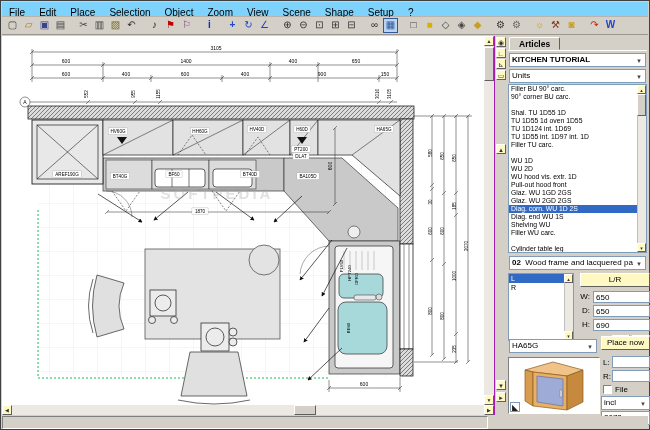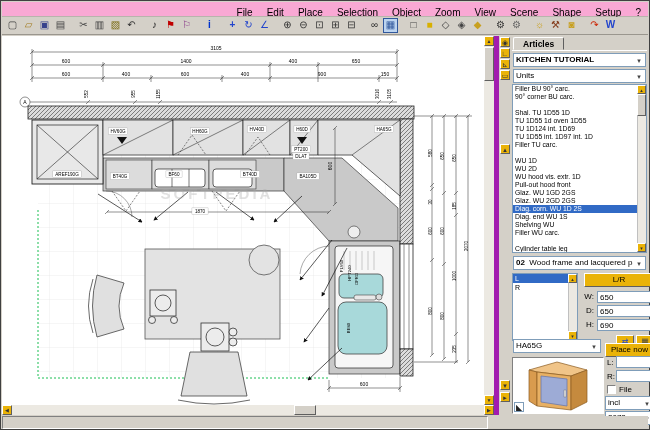--- a/index.html
+++ b/index.html
@@ -1,26 +1,26 @@
 <!DOCTYPE html>
 <html><head>
 <meta charset="utf-8">
 <style>
   * { margin:0; padding:0; box-sizing:border-box; }
   html,body { width:650px; height:430px; overflow:hidden; background:#808080;
     font-family:"Liberation Sans", sans-serif; }
   .win { position:absolute; left:0; top:0; width:650px; height:430px;
     background:#d4d0c8; border:1px solid #404040; }
-  .raised { border:1px solid; border-color:#ffffff #5f5f5f #5f5f5f #ffffff; background:#eab308; }
+  .raised { border:1px solid; border-color:#ffffff #5f5f5f #5f5f5f #ffffff; background:#fef9c3; }
   .sunken { border:1px solid; border-color:#808080 #ffffff #ffffff #808080; }
   .fieldb { border:1px solid #7f9db9; background:#fff; }
 
   
   .menubar { position:absolute; left:1px; top:1px; right:1px; height:15px;
-    background:#f9a8d4; border-bottom:1px solid #b8b4ac; white-space:nowrap;text-align:right; }
+    background:#7dd3fc; border-bottom:1px solid #b8b4ac; white-space:nowrap; }
   .mi { display:inline-block; padding:0 7px; font-size:10px; line-height:15px; color:#000; cursor:default; }
 
   
   .toolbar { position:absolute; left:1px; top:16px; right:1px; height:18px;
     background:#d4d0c8; border-bottom:1px solid #9a968e; white-space:nowrap; padding-left:2px; }
   .tb { display:inline-block; width:15px; height:15px; margin-top:1px; margin-left:1px;
     font-size:10px; line-height:14px; text-align:center; vertical-align:top; cursor:default; }
   .tb.sep { margin-left:8px; }
   .tb.sel { background:#bcd4f0; border:1px solid #31589c; line-height:12px; }
 
@@ -30,21 +30,21 @@
   .canvas svg { position:absolute; left:0; top:0; }
 
   
   .vscroll { position:absolute; left:483px; top:35px; width:10px; height:369px; background:#ece9e2; }
   .hscroll { position:absolute; left:1px; top:404px; width:492px; height:10px; background:#ece9e2; }
   .sb-btn { position:absolute; width:10px; height:10px; font-size:5px; line-height:9px; text-align:center; color:#333; }
   .sb-thumb { position:absolute; background:#d4d0c8; }
 
   
   .panel { position:absolute; left:493px; top:35px; right:1px; height:379px;
-    background:#d4d0c8; border-left:5px solid #a21caf; }
+    background:#d4d0c8; border-left:1px solid #a21caf; }
   .strip { position:absolute; left:0; top:0; width:12px; height:100%; }
   .sbtn { position:absolute; left:1px; width:10px; height:10px; font-size:7px; line-height:9px;
     text-align:center; color:#333; }
   .pc { position:absolute; left:13px; top:0; right:1px; bottom:0; }
 
   .tab { position:absolute; left:1px; top:1px; height:13px; padding:0 9px; font-size:8.5px;
     font-weight:bold; line-height:13px; background:#d4d0c8;
     border:1px solid; border-color:#fff #5f5f5f #d4d0c8 #fff; border-radius:2px 2px 0 0; }
   .tabline { position:absolute; left:0; top:14px; right:0; height:1px; background:#fff; }
 
@@ -406,21 +406,21 @@
       <span class="dimlab" style="left:70px;top:284px;">H:</span>
       <input class="dimin fieldb" style="left: 85px; top: 283px; width: 57px;" value="690">
 
       <div class="btn raised" style="left:104px;top:299px;width:18px;height:14px;line-height:12px;color:#2244cc;">⇄</div>
       <div class="btn raised" style="left:124px;top:299px;width:18px;height:14px;line-height:12px;color:#444;">▦</div>
 
       <div class="combo fieldb" style="left:1px;top:303px;width:88px;">
         <span class="cval">HA65G</span>
         <span class="carr">▾</span>
       </div>
-      <div class="btn raised" style="left:93px;top:307px;width:49px;height:14px;line-height:12px;">Place now</div>
+      <div class="btn raised" style="left:93px;top:300px;width:49px;height:14px;line-height:12px;">Place now</div>
 
       <div class="preview sunken">
         <svg width="90" height="55" viewBox="0 0 90 55">
           <polygon points="16,12 44,4 74,12 58,18 24,14" fill="#f0c488" stroke="#8a5a20" stroke-width="0.7"></polygon>
           <polygon points="16,12 24,14 24,48 16,43" fill="#d99b4e" stroke="#8a5a20" stroke-width="0.7"></polygon>
           <polygon points="24,14 58,18 58,52 24,48" fill="#e8b063" stroke="#8a5a20" stroke-width="0.7"></polygon>
           <polygon points="28,18 54,21 54,48 28,44" fill="#9dabd6" stroke="#6c79a8" stroke-width="0.8"></polygon>
           <polygon points="58,18 74,12 74,44 58,52" fill="#c58a3e" stroke="#8a5a20" stroke-width="0.7"></polygon>
           <rect x="51" y="32" width="2" height="7" fill="#e8e8e8" stroke="#666" stroke-width="0.4"></rect>
         </svg>

